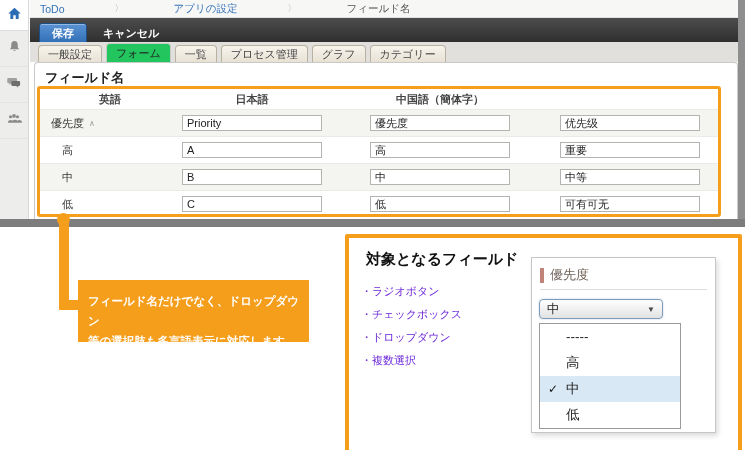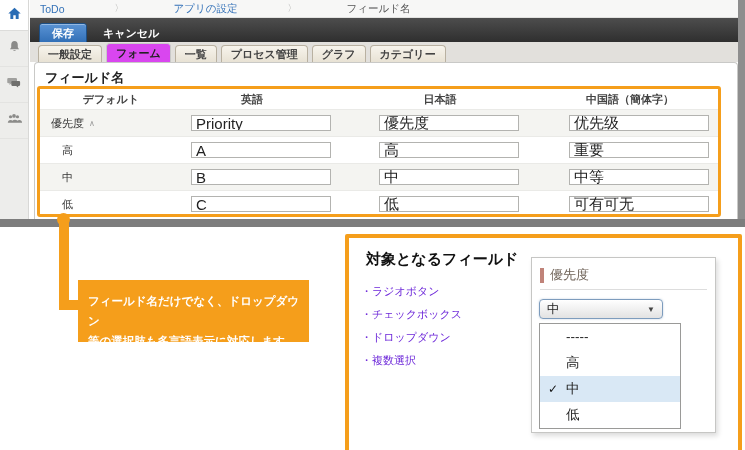--- a/index.html
+++ b/index.html
@@ -31,44 +31,44 @@
     background:linear-gradient(#4d4d4d,#262626); border-bottom:1px solid #151515;
     display:flex; align-items:center; padding-left:9px; }
   #save-btn { font-size:11px; font-weight:bold; color:#fff;
     background:linear-gradient(#5a93d4,#2e6cb4); border:1px solid #1d4f85;
     border-radius:3px; padding:2px 12px 3px; cursor:pointer;
     box-shadow:inset 0 1px 0 rgba(255,255,255,.35); }
   #cancel-btn { font-size:11px; font-weight:bold; color:#fff; margin-left:16px; cursor:pointer; }
 
   #tabbar { position:absolute; left:30px; top:42px; width:708px; height:20px;
     background:#e2e0dc; display:flex; align-items:flex-end; padding-left:8px; }
-  .tab { font-size:11px; font-weight:bold; color:#444; height:17px; line-height:16px;
+  .tab { font-size:11px; font-weight:normal; color:#444; height:17px; line-height:16px;
     padding:0 9px; margin-right:4px; cursor:pointer;
     background:linear-gradient(#f7f4ec,#e8e2d4);
     border:1px solid #b9b1a1; border-bottom:none; border-radius:4px 4px 0 0; }
-  .tab.active { background:#d946ef; border-color:#c9c9c7; height:19px; line-height:18px; color:#222; }
+  .tab.active { background:#22c55e; border-color:#c9c9c7; height:19px; line-height:18px; color:#222; }
 
   #content { position:absolute; left:34px; top:62px; width:704px; height:157px;
     background:#fff; border:1px solid #c9c9c7; border-bottom:none; border-radius:4px 4px 0 0; }
   #section-title { position:absolute; left:10px; top:6px; font-size:13px; font-weight:bold; color:#222;text-align:right; }
 
   #field-table { position:absolute; left:2px; top:23px; width:684px; height:131px;
     border:3px solid #f59e1b; border-radius:3px; background:#fff; overflow:hidden; }
   .trow { display:grid; grid-template-columns:142px 188px 190px 158px; align-items:center; }
   .thead { height:20px; font-size:11px; font-weight:bold; color:#444; }
   .thead .hcell { width:140px; text-align:center; }
   .thead .hcell.first { width:120px; }
   .tdata { height:27px; border-top:1px solid #eaeae7; font-size:11px; color:#333; }
   .tdata.alt { background:#f4f4f1; }
   .rlabel { padding-left:11px; display:flex; align-items:center; gap:5px; }
   .rlabel.indent { padding-left:22px; }
   .caret { color:#999; font-size:8px; cursor:pointer; }
   .cell input { width:140px; height:16px; border:1px solid #b3b3b0; background:#fff;
-    font-size:15px; padding:0 4px; color:#222;
-    font-family:"Liberation Sans","DejaVu Sans",sans-serif;margin-left:9px; }
+    font-size:11px; padding:0 4px; color:#222;
+    font-family:"Liberation Sans","DejaVu Sans",sans-serif; }
 
   #right-edge { position:absolute; left:738px; top:0; width:7px; height:219px; background:#8e8e8e; }
   #window-bottom { position:absolute; left:0; top:219px; width:745px; height:8px; background:#7d7d7d; }
 
   
   .conn { background:#f59e1b; position:absolute; }
   #conn-dot { left:57px; top:213px; width:13px; height:13px; border-radius:50%; }
   #conn-v { left:59px; top:220px; width:10px; height:90px; }
   #conn-h { left:59px; top:300px; width:21px; height:10px; }
 
@@ -163,23 +163,20 @@
     <div class="tab">プロセス管理</div>
     <div class="tab">グラフ</div>
     <div class="tab">カテゴリー</div>
   </div>
 
   <div id="content">
     <div id="section-title">フィールド名</div>
 
     <div id="field-table">
       <div class="trow thead">
-        <div class="cell" style="display:flex;justify-content:center;">
-            <span class="hcell first">デフォルト</span>
-          </div>
         <div class="cell">
             <div class="hcell">英語</div>
           </div>
         <div class="cell">
             <div class="hcell">日本語</div>
           </div>
         <div class="cell">
             <div class="hcell">中国語（簡体字）</div>
           </div>
       </div>

